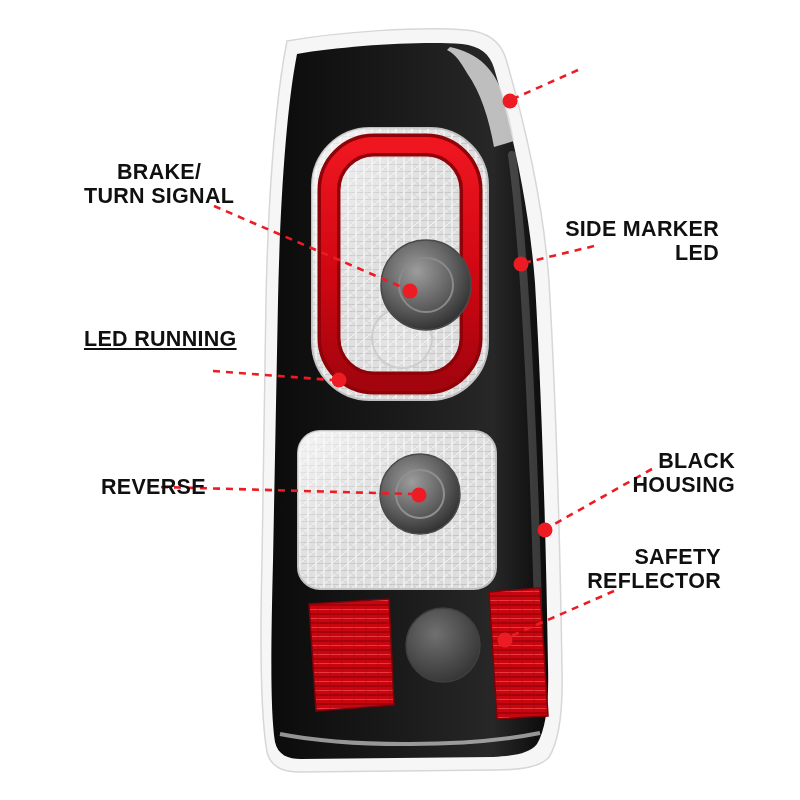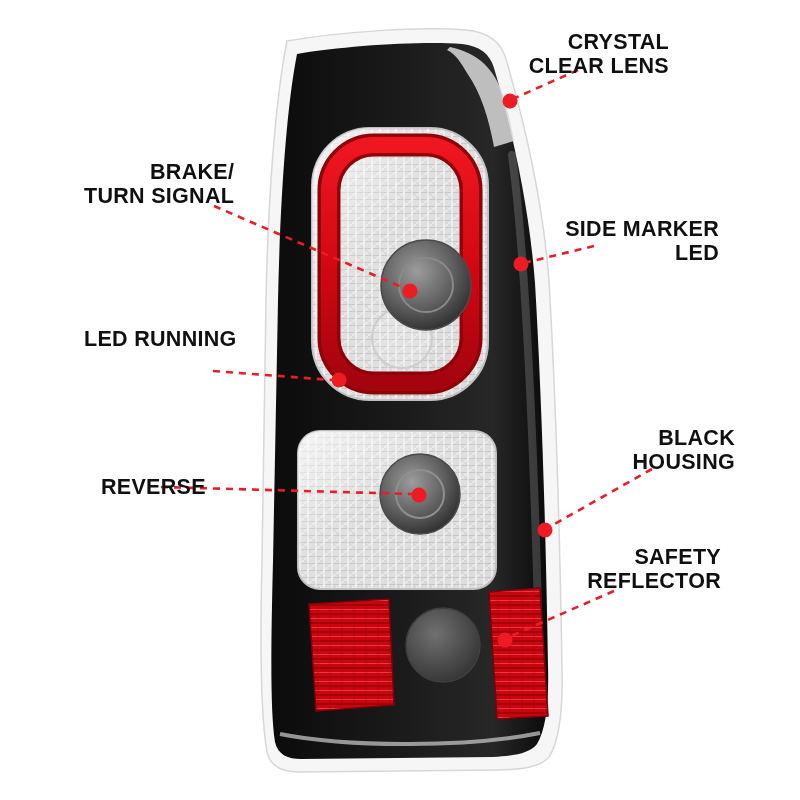--- a/index.html
+++ b/index.html
@@ -16,21 +16,21 @@
     position: absolute;
     font-weight: bold;
     font-size: 21.5px;
     line-height: 1.1;
     letter-spacing: .3px;
     color: #101010;
     white-space: nowrap;
     text-transform: uppercase;
   }
   .callout.right { text-align: right; }
-  .callout.left  { text-align: right; }
+  .callout.left  { text-align: center; }
 </style>
 </head>
 <body>
 
 <div class="stage">
 
   <svg class="scene" width="800" height="800" viewBox="0 0 800 800">
     <defs>
       <linearGradient id="bodyGrad" x1="0" y1="0" x2="1" y2="0">
         <stop offset="0" stop-color="#0b0b0b"></stop>
@@ -129,40 +129,36 @@
       <circle cx="510" cy="101" r="7.5"></circle>
       <circle cx="410" cy="291" r="7.5"></circle>
       <circle cx="521" cy="264" r="7.5"></circle>
       <circle cx="339" cy="380" r="7.5"></circle>
       <circle cx="545" cy="530" r="7.5"></circle>
       <circle cx="419" cy="495" r="7.5"></circle>
       <circle cx="505" cy="640" r="7.5"></circle>
     </g>
   </svg>
 
-  <div class="callout right" style="top:31px; right:131px;">
-    <div>CRYSTAL</div>
-    <div>CLEAR LENS</div>
-  </div>
 
   <div class="callout left" style="top:161px; left:84px;">
     <div>BRAKE/</div>
     <div>TURN SIGNAL</div>
   </div>
 
   <div class="callout right" style="top:218px; right:81px;">
     <div>SIDE MARKER</div>
     <div>LED</div>
   </div>
 
-  <div class="callout left" style="top:328px; left:84px;">
+  <div class="callout left" style="top:328px; left:84px;text-decoration:underline;">
     <div>LED RUNNING</div>
   </div>
 
-  <div class="callout right" style="top:427px; right:65px;margin-left:24px;">
+  <div class="callout right" style="top:450px; right:65px;margin-left:24px;">
     <div>BLACK</div>
     <div>HOUSING</div>
   </div>
 
   <div class="callout left" style="top:476px; left:101px;">
     <div>REVERSE</div>
   </div>
 
   <div class="callout right" style="top:546px; right:79px;">
     <div>SAFETY</div>

